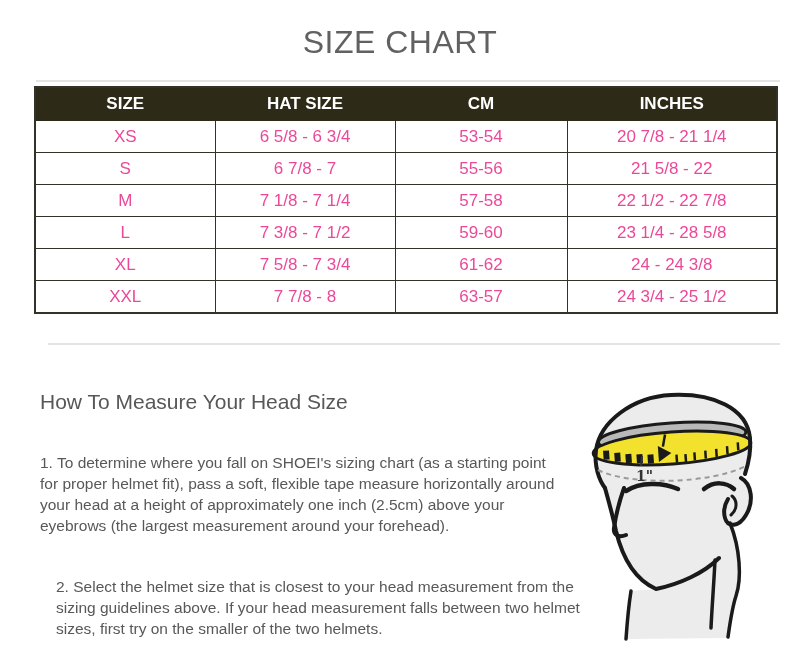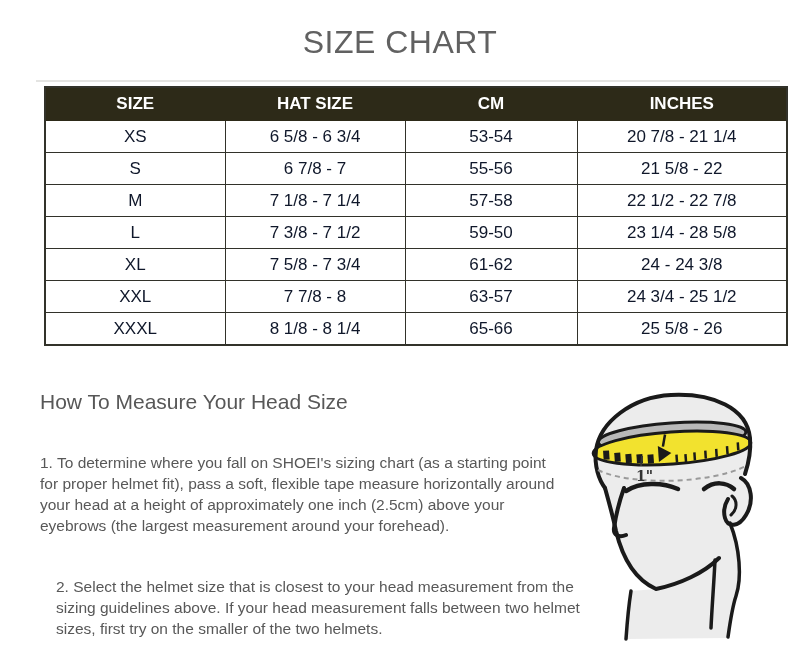--- a/index.html
+++ b/index.html
@@ -7,31 +7,31 @@
     width:800px;height:656px;background:#ffffff;position:relative;overflow:hidden;
     font-family:"Liberation Sans","DejaVu Sans",sans-serif;
   }
   .page-title{
     position:absolute;top:24px;left:0;width:800px;text-align:center;
     font-size:32px;color:#616161;letter-spacing:.5px;
   }
   .shadow-line{position:absolute;height:2px;background:#e4e4e2;}
   .shadow-top{left:36px;top:80px;width:744px;}
   .shadow-bottom{left:48px;top:343px;width:732px;}
-  .table-wrap{position:absolute;left:44px;top:86px;width:744px;}
+  .table-wrap{position:absolute;left:34px;top:86px;width:744px;}
   table.size-chart{
     border-collapse:collapse;width:742px;table-layout:fixed;
     border:2px solid #32322a;
   }
   table.size-chart th{
     background:#2d2a18;color:#ffffff;font-size:17px;font-weight:bold;
     height:30px;text-align:center;border:1px solid #2d2a18;
   }
   table.size-chart td{
-    text-align:center;font-size:17px;color:#0f172a;height:29px;
+    text-align:center;font-size:17px;color:#ec4899;height:29px;
     border:1px solid #32322a;background:#ffffff;
   }
   .howto-heading{
     position:absolute;left:40px;top:390px;font-size:21px;font-weight:400;color:#575757;
   }
   .howto-step{
     position:absolute;left:40px;width:524px;font-size:15.5px;line-height:21px;color:#585858;
   }
   .step-1{top:452px;}
   .step-2{top:560px;}
@@ -76,40 +76,34 @@
       </tr>
       <tr>
         <td>M</td>
         <td>7 1/8 - 7 1/4</td>
         <td>57-58</td>
         <td>22 1/2 - 22 7/8</td>
       </tr>
       <tr>
         <td>L</td>
         <td>7 3/8 - 7 1/2</td>
-        <td>59-50</td>
+        <td>59-60</td>
         <td>23 1/4 - 28 5/8</td>
       </tr>
       <tr>
         <td>XL</td>
         <td>7 5/8 - 7 3/4</td>
         <td>61-62</td>
         <td>24 - 24 3/8</td>
       </tr>
       <tr>
         <td>XXL</td>
         <td>7 7/8 - 8</td>
         <td>63-57</td>
         <td>24 3/4 - 25 1/2</td>
-      </tr>
-      <tr>
-        <td>XXXL</td>
-        <td>8 1/8 - 8 1/4</td>
-        <td>65-66</td>
-        <td>25 5/8 - 26</td>
       </tr>
     </tbody>
   </table>
 </div>
 
 <h2 class="howto-heading" style="margin:0;">How To Measure Your Head Size</h2>
 <p class="howto-step step-1" style="margin:0;">1. To determine where you fall on SHOEI's sizing chart (as a starting point for proper helmet fit), pass a soft, flexible tape measure horizontally around your head at a height of approximately one inch (2.5cm) above your eyebrows (the largest measurement around your forehead).</p>
 <p class="howto-step step-2" style="margin:16px;">2. Select the helmet size that is closest to your head measurement from the sizing guidelines above. If your head measurement falls between two helmet sizes, first try on the smaller of the two helmets.</p>
 
 <svg class="head-illustration" viewBox="0 0 228 268" xmlns="http://www.w3.org/2000/svg">

